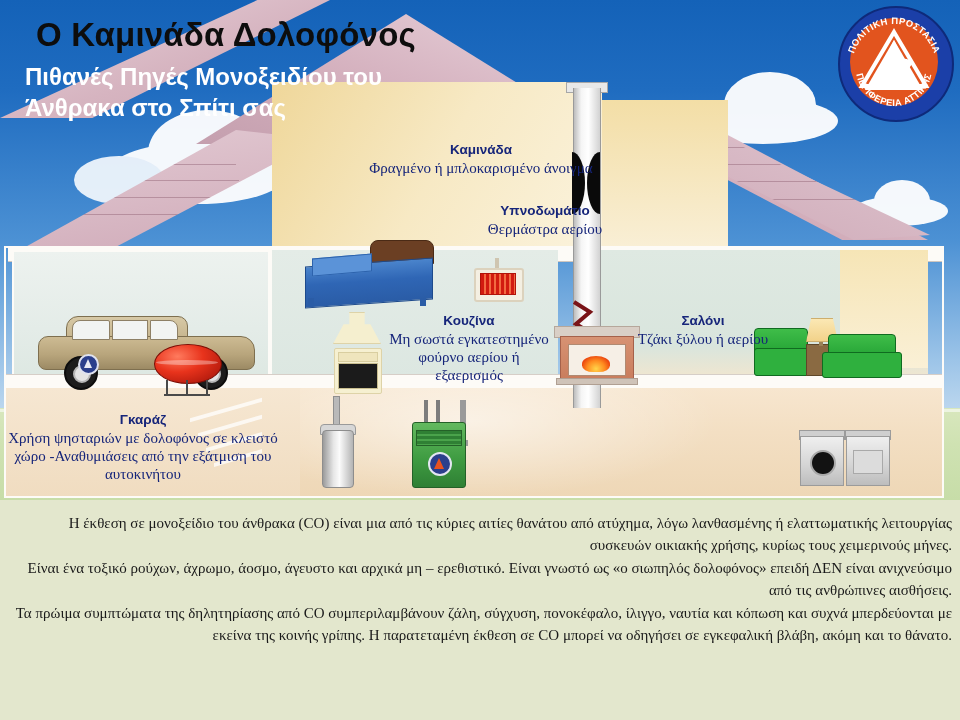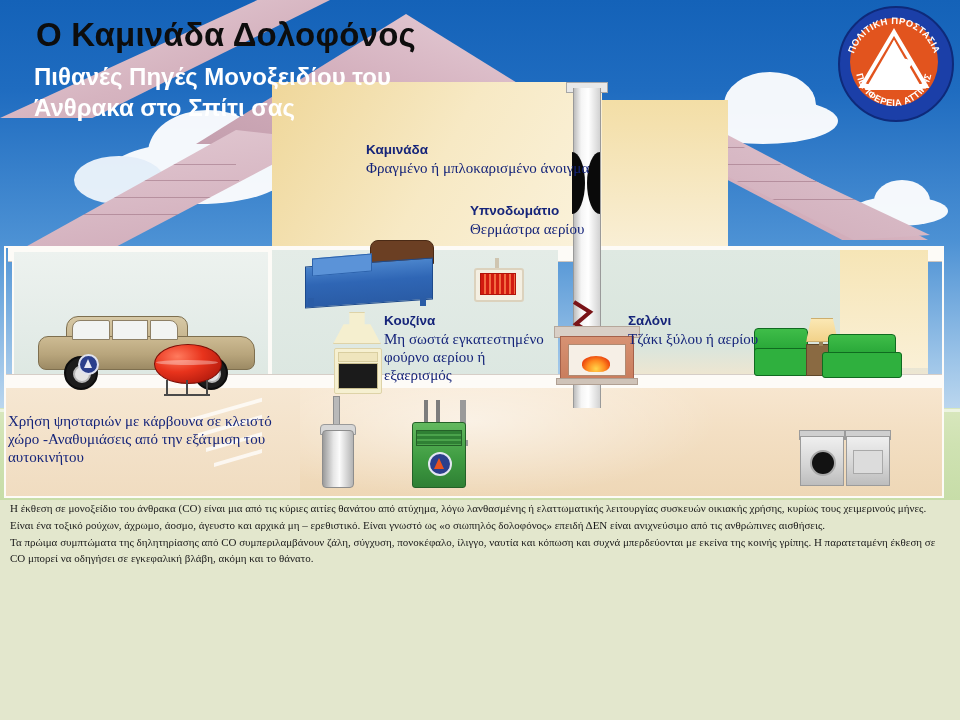--- a/index.html
+++ b/index.html
@@ -156,46 +156,46 @@
   .appliance-top{position:absolute;top:430px;width:44px;height:8px;background:#cfcfcf;border:1px solid #9b9b9b;}
   .washer-door{position:absolute;left:810px;top:450px;width:22px;height:22px;border-radius:50%;background:#121212;border:2px solid #a9a9a9;}
   .dryer-door{position:absolute;left:853px;top:450px;width:28px;height:22px;background:#dcdcdc;border:1px solid #a9a9a9;}
 
   .stairs{position:absolute;left:186px;top:400px;width:120px;height:84px;}
   .step{position:absolute;height:4px;background:rgba(255,255,255,.75);transform:skewY(-16deg);}
 
   
   .header{position:absolute;left:0;top:0;width:960px;height:140px;pointer-events:none;}
   .title{position:absolute;left:36px;top:16px;font-size:33px;font-weight:bold;color:#0d0d0d;letter-spacing:.2px;}
-  .subtitle{position:absolute;left:34px;top:62px;width:430px;font-size:24px;font-weight:bold;color:#ffffff;line-height:1.28;}
+  .subtitle{position:absolute;left:25px;top:62px;width:430px;font-size:24px;font-weight:bold;color:#ffffff;line-height:1.28;}
 
   
   .logo{position:absolute;left:838px;top:6px;width:112px;height:112px;}
   .logo-ring{position:absolute;left:0;top:0;width:112px;height:112px;border-radius:50%;
       background:#1b3fa8;border:2px solid #0e2a7a;}
   .logo-inner{position:absolute;left:12px;top:12px;width:88px;height:88px;border-radius:50%;background:#e2541e;}
   .logo-tri-in{position:absolute;left:27px;top:34px;width:0;height:0;border-left:29px solid transparent;border-right:29px solid transparent;border-bottom:50px solid #ffffff;}
   .logo svg{position:absolute;left:0;top:0;}
   .logo-text{font-family:"Liberation Sans",sans-serif;font-size:9.4px;font-weight:bold;fill:#ffffff;letter-spacing:.4px;}
 
   
-  .callout{position:absolute;color:#16257a;font-family:"Liberation Serif",serif;line-height:1.2;}
+  .callout{position:absolute;color:#16257a;font-family:"Liberation Serif",serif;line-height:1.2;text-align:center;}
   .callout .ttl{font-family:"Liberation Sans",sans-serif;font-weight:bold;font-size:13.5px;color:#16257a;display:block;margin-bottom:1px;}
   .callout .txt{font-size:15px;display:block;}
   .co-chimney{left:366px;top:142px;width:230px;}
   .co-bedroom{left:470px;top:203px;width:150px;}
   .co-kitchen{left:384px;top:313px;width:170px;}
   .co-living{left:628px;top:313px;width:150px;}
   .co-garage{left:8px;top:412px;width:270px;}
   .co-basement{left:500px;top:412px;width:320px;}
 
   
   .bottom{position:absolute;left:0;top:500px;width:960px;height:220px;background:#e3e7cd;}
-  .btext{position:absolute;left:10px;top:0;width:942px;color:#1a1a1a;
-         font-family:"Liberation Serif",serif;font-size:11px;line-height:1.47;text-align:left;}
+  .btext{position:absolute;left:10px;top:12px;width:942px;color:#1a1a1a;
+         font-family:"Liberation Serif",serif;font-size:15px;line-height:1.47;text-align:right;}
   .btext p{margin:0 0 1px 0;}
 </style>
 </head>
 <body>
 
 <div id="poster">
 
   <div class="scene">
 
     <div class="cloud c4"></div>
@@ -333,21 +333,22 @@
   </div>
   <div class="callout co-bedroom">
     <span class="ttl">Υπνοδωμάτιο</span>
     <span class="txt">Θερμάστρα αερίου</span>
   </div>
   <div class="callout co-living">
     <span class="ttl">Σαλόνι</span>
     <span class="txt">Τζάκι ξύλου ή αερίου</span>
   </div>
   <div class="callout co-garage">
-    <span class="txt">Χρήση ψησταριών με κάρβουνα σε κλειστό χώρο  -Αναθυμιάσεις από την εξάτμιση του αυτοκινήτου</span>
+    <span class="ttl">Γκαράζ</span>
+    <span class="txt">Χρήση ψησταριών με δολοφόνος σε κλειστό χώρο  -Αναθυμιάσεις από την εξάτμιση του αυτοκινήτου</span>
   </div>
 
   <div class="header">
     <div class="title">Ο Καμινάδα Δολοφόνος</div>
     <div class="subtitle">Πιθανές Πηγές Μονοξειδίου του Άνθρακα στο Σπίτι σας</div>
   </div>
 
   <div class="logo">
     <div class="logo-ring"></div>
     <div class="logo-inner"></div>

